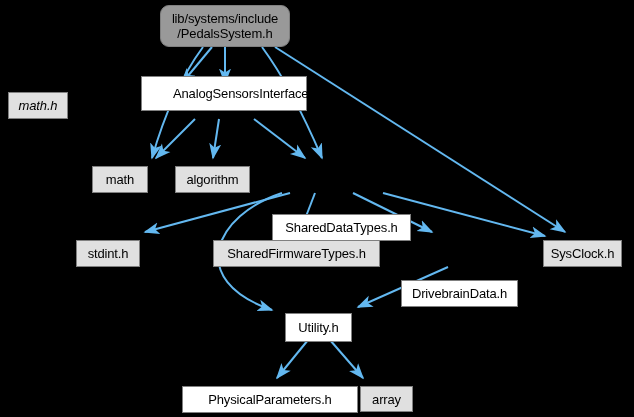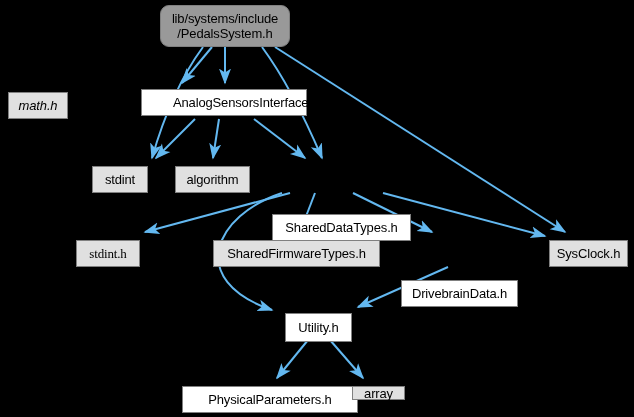--- a/index.html
+++ b/index.html
@@ -76,26 +76,26 @@
         <path d="M 448,267 L 358,307" stroke="#63B8F0" stroke-width="2" fill="none" marker-end="url(#arrowhead)"></path>
         <path d="M 308,340 L 277,378" stroke="#63B8F0" stroke-width="2" fill="none" marker-end="url(#arrowhead)"></path>
         <path d="M 330,340 L 363,378" stroke="#63B8F0" stroke-width="2" fill="none" marker-end="url(#arrowhead)"></path>
       </g>
   </svg>
 
   <div id="nodes">
       <div class="node fill-darkgray" style="left: 160px; top: 5px; width: 130px; height: 42px; border-radius: 9px;">lib/systems/include
 /PedalsSystem.h</div>
       <div class="node fill-gray" style="left: 8px; top: 92px; width: 60px; height: 27px; font-style: italic;">math.h</div>
-      <div class="node fill-white" style="left: 141px; top: 89px; width: 166px; height: 27px; padding-left: 44px;">AnalogSensorsInterface.h</div>
-      <div class="node fill-gray" style="left: 92px; top: 166px; width: 56px; height: 27px;">stdint</div>
+      <div class="node fill-white" style="left: 141px; top: 76px; width: 166px; height: 35px; padding-left: 44px;">AnalogSensorsInterface.h</div>
+      <div class="node fill-gray" style="left: 92px; top: 166px; width: 56px; height: 27px;">math</div>
       <div class="node fill-gray" style="left: 175px; top: 166px; width: 75px; height: 27px;">algorithm</div>
       <div class="node fill-white" style="left: 272px; top: 166px; width: 139px; height: 27px; margin-top: 48px;">SharedDataTypes.h</div>
-      <div class="node fill-gray" style="left: 76px; top: 240px; width: 64px; height: 27px; font-family: Liberation Serif, serif;">stdint.h</div>
+      <div class="node fill-gray" style="left: 76px; top: 240px; width: 64px; height: 27px;">stdint.h</div>
       <div class="node fill-gray" style="left: 213px; top: 240px; width: 167px; height: 27px;">SharedFirmwareTypes.h</div>
       <div class="node fill-white" style="left: 401px; top: 240px; width: 117px; height: 27px; margin-top: 40px;">DrivebrainData.h</div>
-      <div class="node fill-gray" style="left: 543px; top: 240px; width: 79px; height: 27px; margin-left: 6px;">SysClock.h</div>
+      <div class="node fill-gray" style="left: 543px; top: 240px; width: 79px; height: 27px;">SysClock.h</div>
       <div class="node fill-white" style="left: 285px; top: 313px; width: 67px; height: 29px;">Utility.h</div>
       <div class="node fill-white" style="left: 182px; top: 386px; width: 176px; height: 27px;">PhysicalParameters.h</div>
-      <div class="node fill-gray" style="left: 352px; top: 386px; width: 53px; height: 14px;">array</div>
+      <div class="node fill-gray" style="left: 360px; top: 386px; width: 53px; height: 26px;">array</div>
     </div>
 
 </div>
 
 </body></html>

